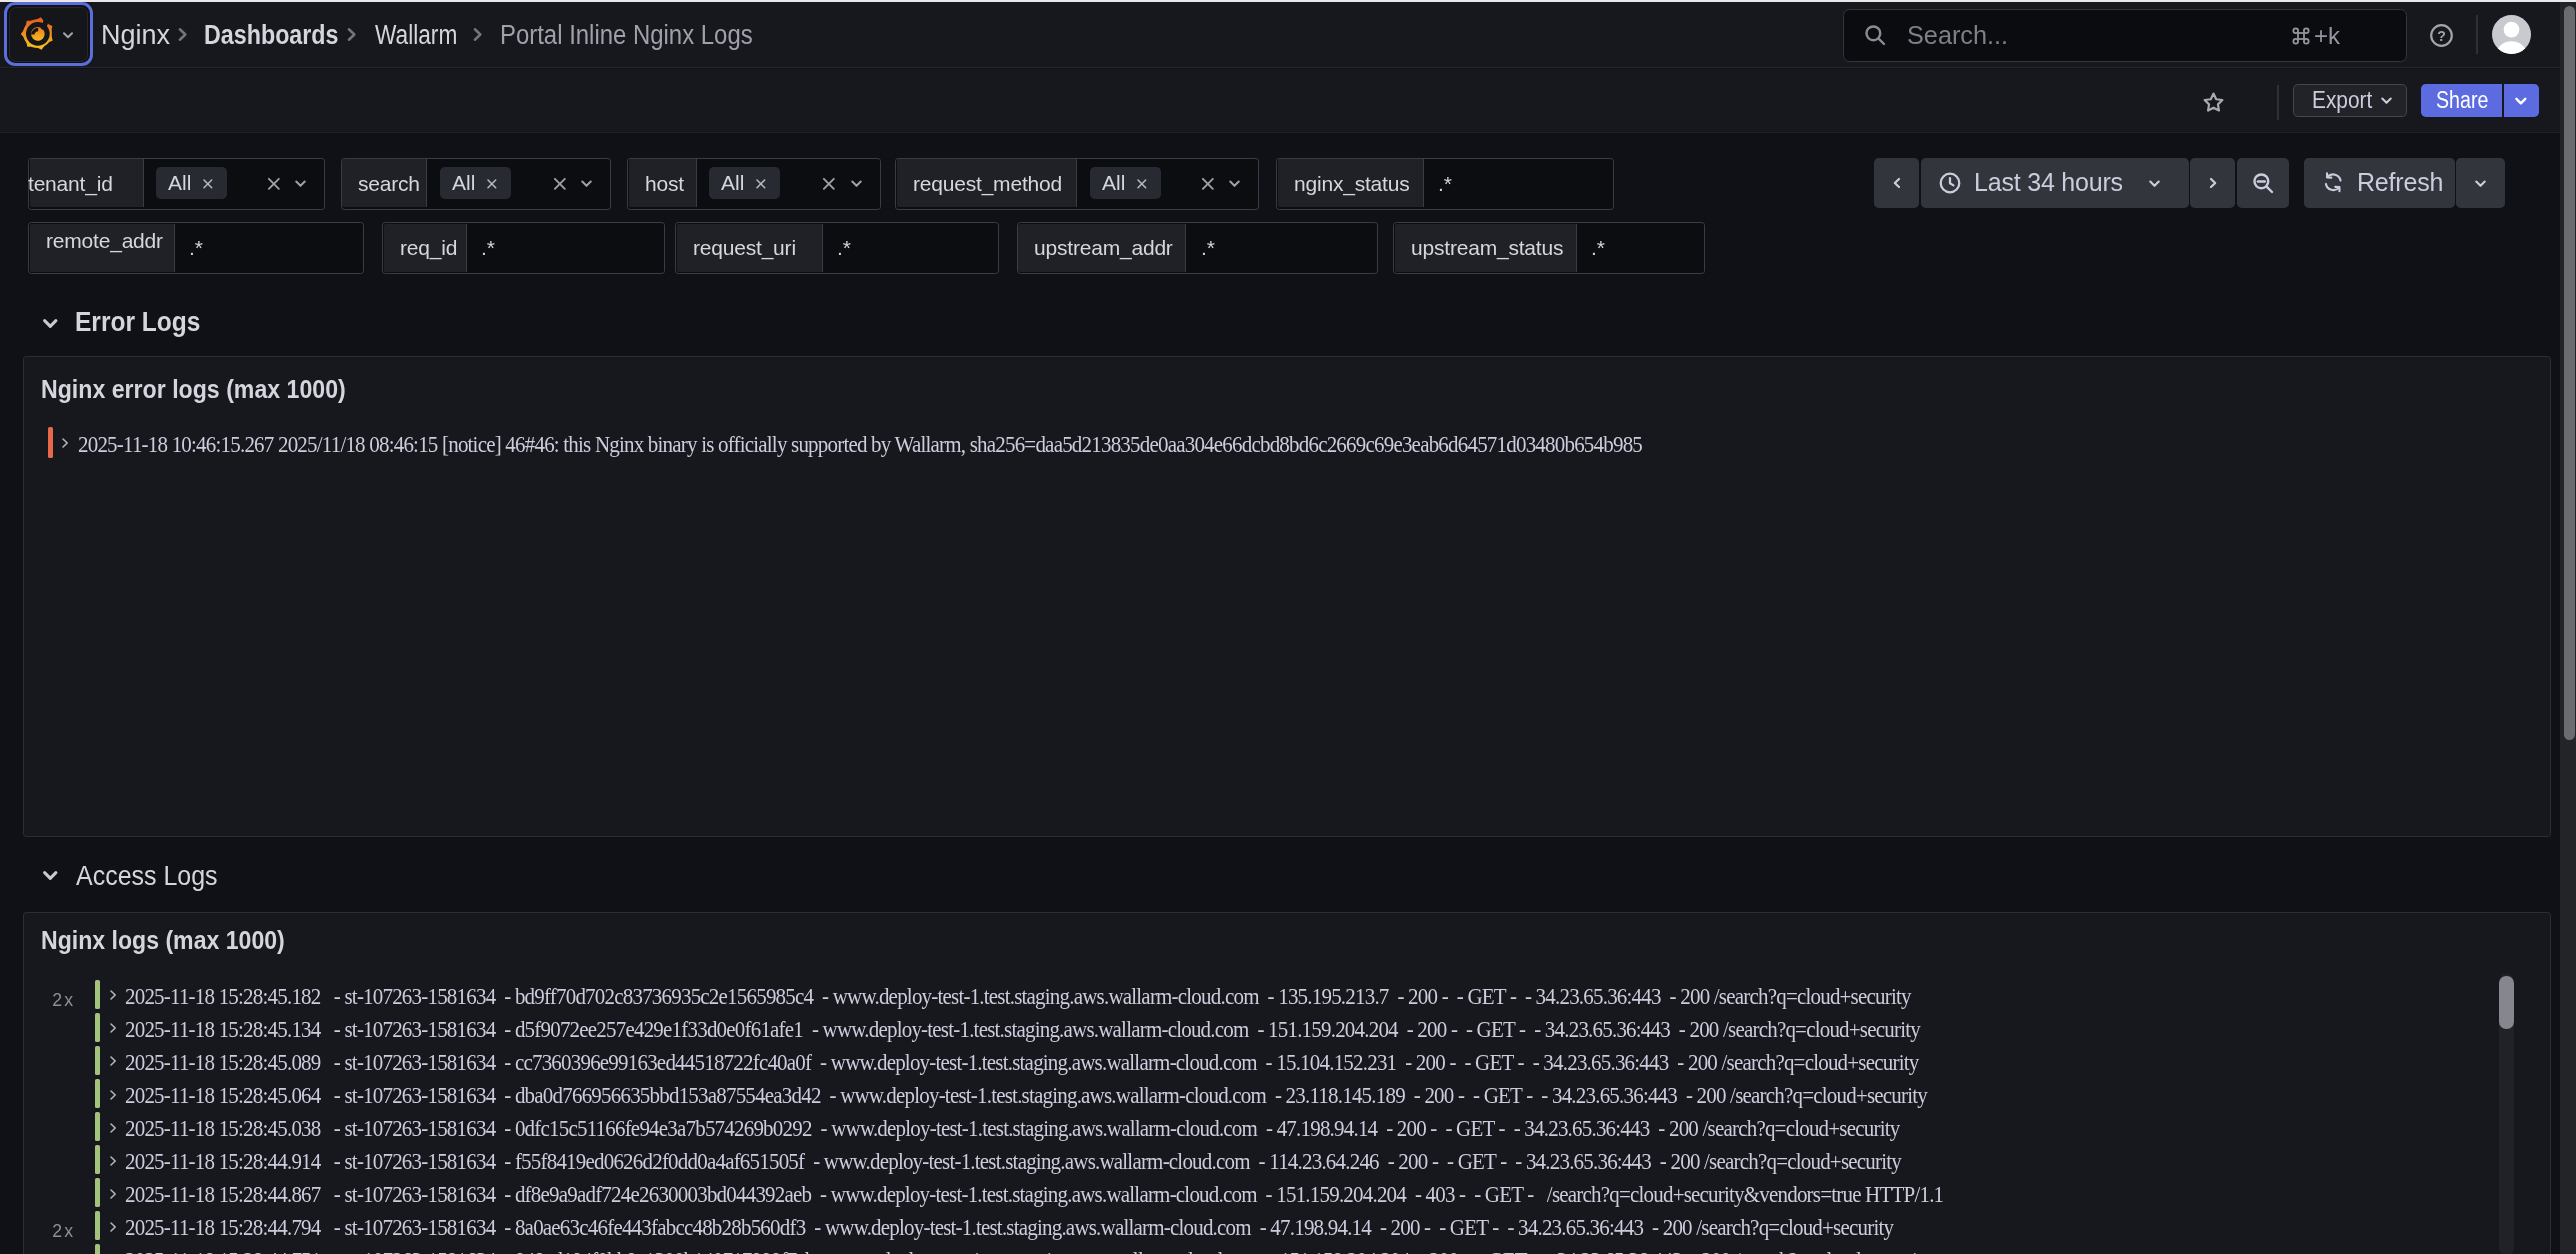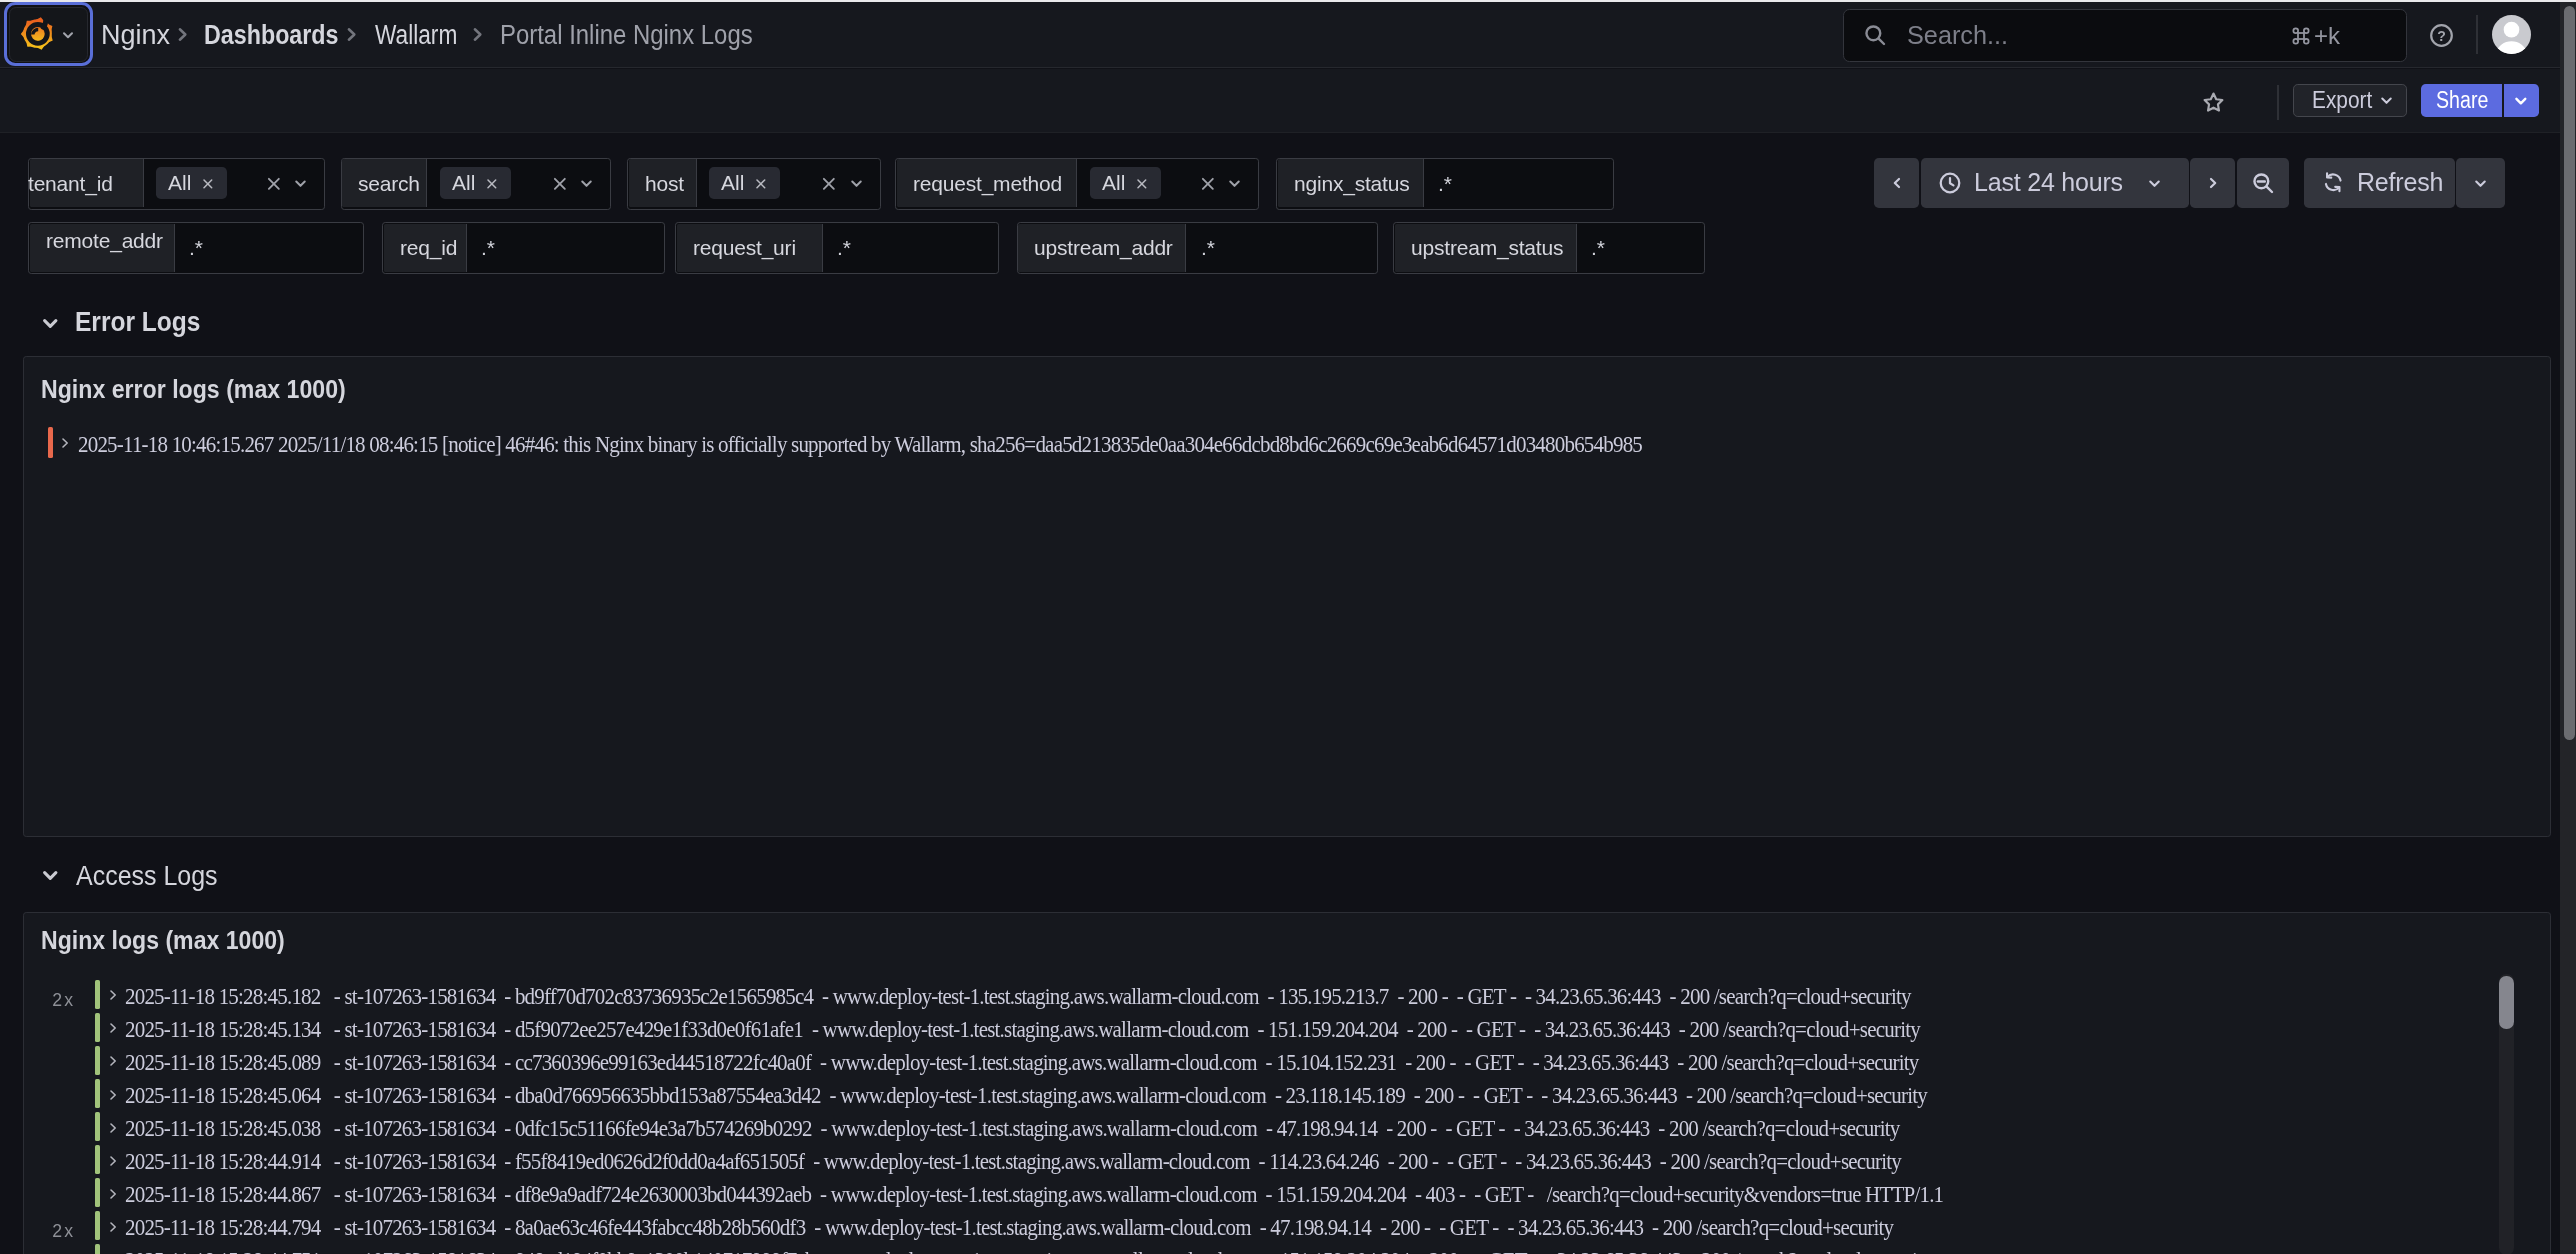--- a/index.html
+++ b/index.html
@@ -173,21 +173,21 @@
 <div class="abs" style="left:1591px;top:233px;height:29px;line-height:29px;font-size:21px;color:#d2d3db">.*</div>
 <div class="abs" style="left:1874px;top:158px;width:45px;height:50px;background:#33353d;border-radius:4.8px"></div>
 <div class="abs" style="left:1889px;top:175px;width:16px;height:16px"><svg width="16" height="16" viewBox="0 0 16 16" fill="none">
       <path d="M10 4L5.8 8 10 12" stroke="#ccccdc" stroke-width="2.2" stroke-linecap="round" stroke-linejoin="round"></path>
     </svg></div>
 <div class="abs" style="left:1921px;top:158px;width:268px;height:50px;background:#33353d;border-radius:4.8px"></div>
 <div class="abs" style="left:1938px;top:171px;width:24px;height:24px"><svg width="24" height="24" viewBox="0 0 16 16" fill="none">
       <circle cx="8" cy="8" r="6.2" stroke="#ccccdc" stroke-width="1.5"></circle>
       <path d="M8 4.8V8.2l2.3 1.4" stroke="#ccccdc" stroke-width="1.5" stroke-linecap="round" stroke-linejoin="round"></path>
     </svg></div>
-<div class="abs" style="left:1974px;top:168px;height:29px;line-height:29px;font-size:25px;letter-spacing:-0.2px;color:#ccccdc">Last 24 hours</div>
+<div class="abs" style="left:1974px;top:168px;height:29px;line-height:29px;font-size:25px;letter-spacing:-0.2px;color:#ccccdc">Last 34 hours</div>
 <div class="abs" style="left:2146px;top:175px;width:17px;height:17px"><svg width="17" height="17" viewBox="0 0 16 16" fill="none">
       <path d="M4 6.2l4 4 4-4" stroke="#ccccdc" stroke-width="2" stroke-linecap="round" stroke-linejoin="round"></path>
     </svg></div>
 <div class="abs" style="left:2190px;top:158px;width:45px;height:50px;background:#33353d;border-radius:4.8px"></div>
 <div class="abs" style="left:2205px;top:175px;width:16px;height:16px"><svg width="16" height="16" viewBox="0 0 16 16" fill="none">
       <path d="M6 4l4.2 4L6 12" stroke="#ccccdc" stroke-width="2.2" stroke-linecap="round" stroke-linejoin="round"></path>
     </svg></div>
 <div class="abs" style="left:2237px;top:158px;width:52px;height:50px;background:#33353d;border-radius:4.8px"></div>
 <div class="abs" style="left:2251px;top:171px;width:24px;height:24px"><svg width="24" height="24" viewBox="0 0 16 16" fill="none">
       <circle cx="6.9" cy="6.9" r="4.6" stroke="#ccccdc" stroke-width="1.6"></circle>

